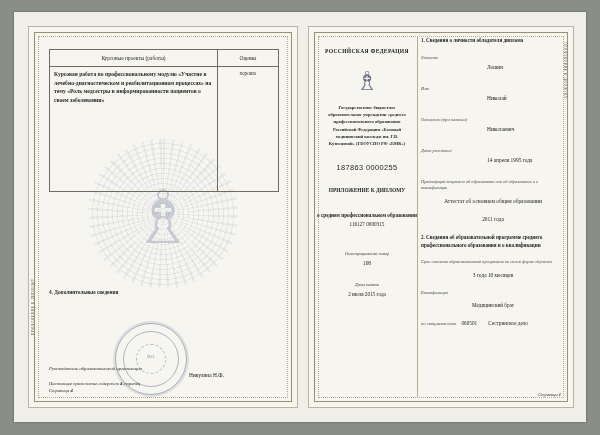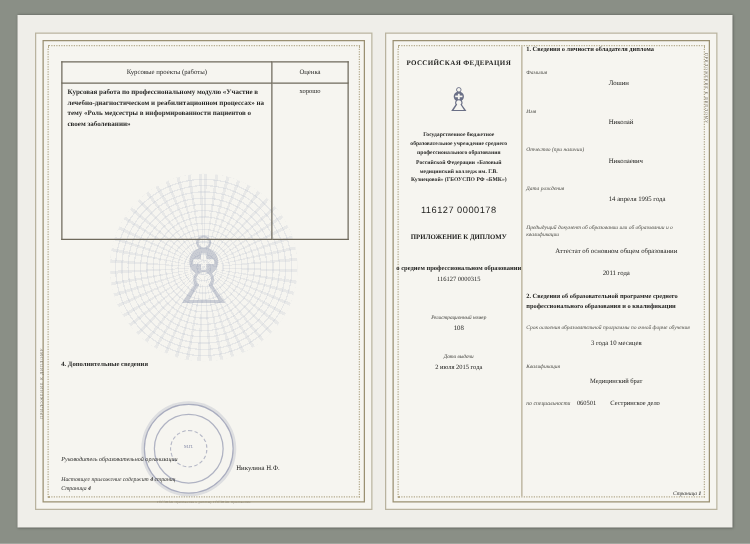--- a/index.html
+++ b/index.html
@@ -238,21 +238,21 @@
   </div>
 
   <div class="page page-right">
     <div class="frame"></div>
     <div class="vtext right">ПРИЛОЖЕНИЕ К ДИПЛОМУ</div>
 
     <div class="rp-center">
       <div class="rf-title">РОССИЙСКАЯ ФЕДЕРАЦИЯ</div>
       <div class="emblem">♗</div>
       <div class="org">Государственное бюджетное образовательное учреждение среднего профессионального образования Российской Федерации «Базовый медицинский колледж им. Г.В. Кузнецовой» (ГБОУСПО РФ «БМК»)</div>
-      <div class="serial">116127 0000178</div>
+      <div class="serial">187863 0000255</div>
       <div class="anx">ПРИЛОЖЕНИЕ К ДИПЛОМУ</div>
       <div class="lvl">
         <div>о среднем профессиональном образовании</div>
         <div class="num">116127 0000315</div>
       </div>
       <div class="reg-lbl">Регистрационный номер</div>
       <div class="reg-num">108</div>
       <div class="date-lbl">Дата выдачи</div>
       <div class="date-val">2 июля 2015 года</div>
     </div>

